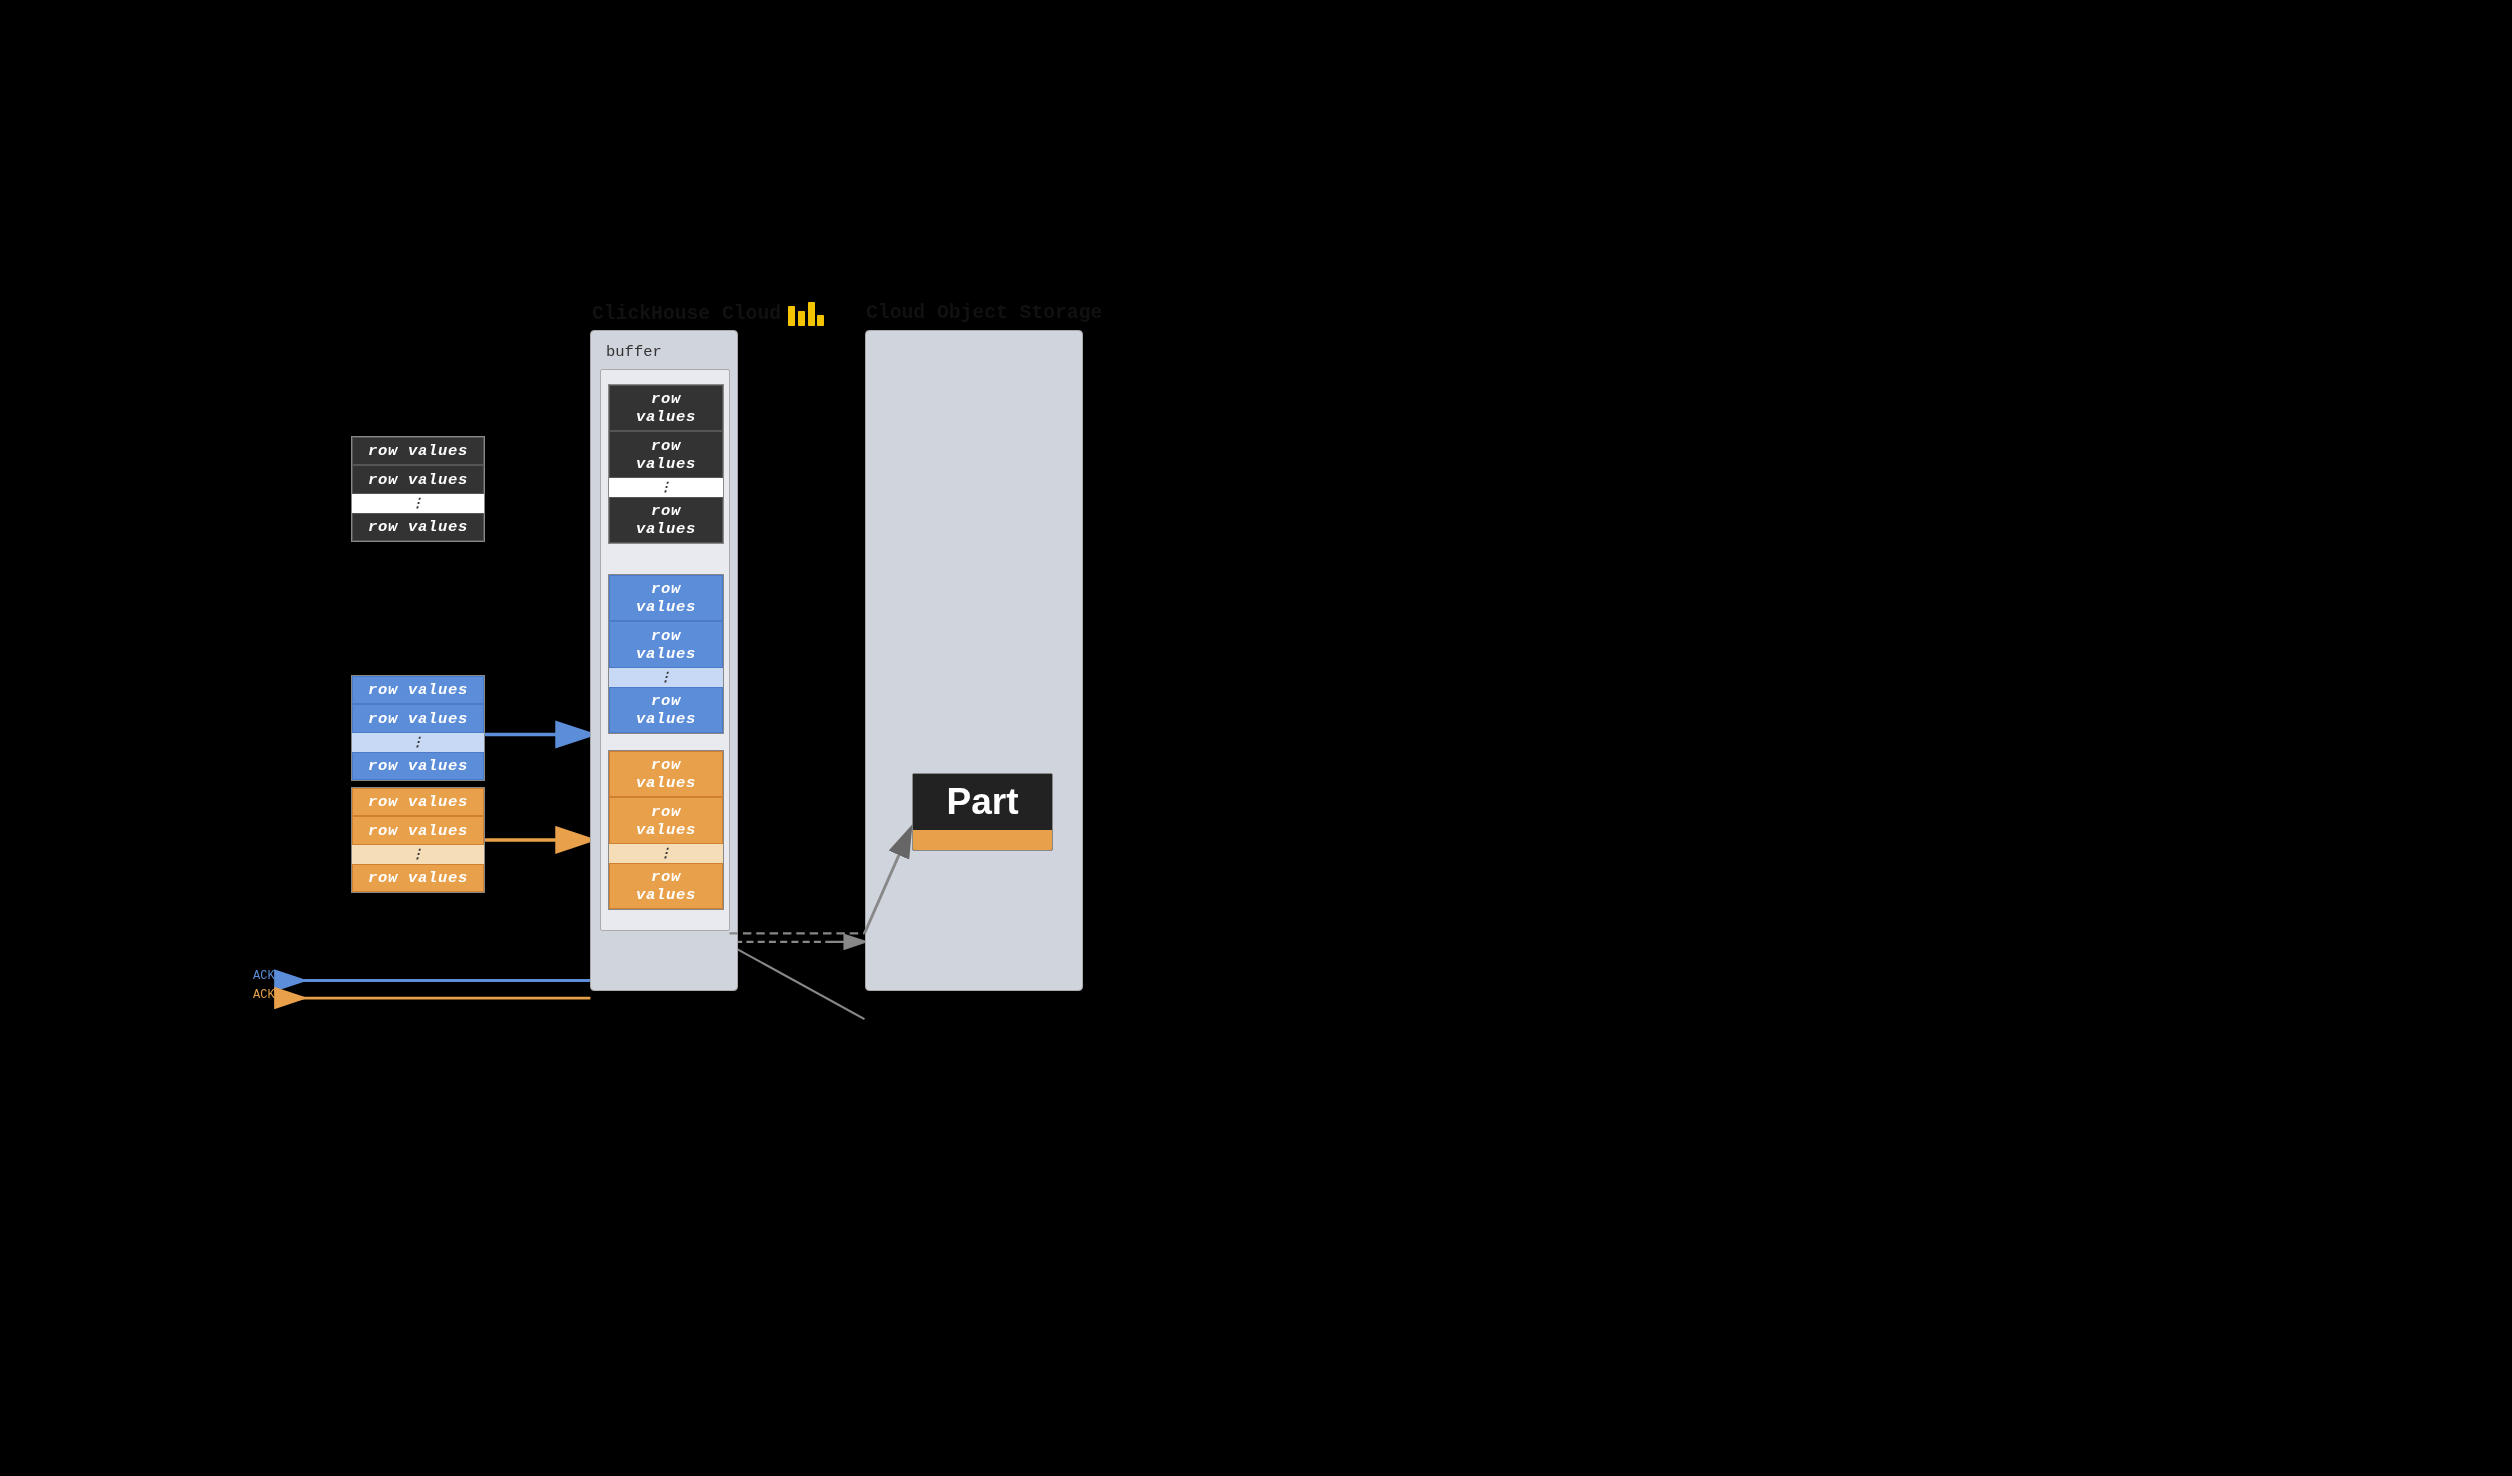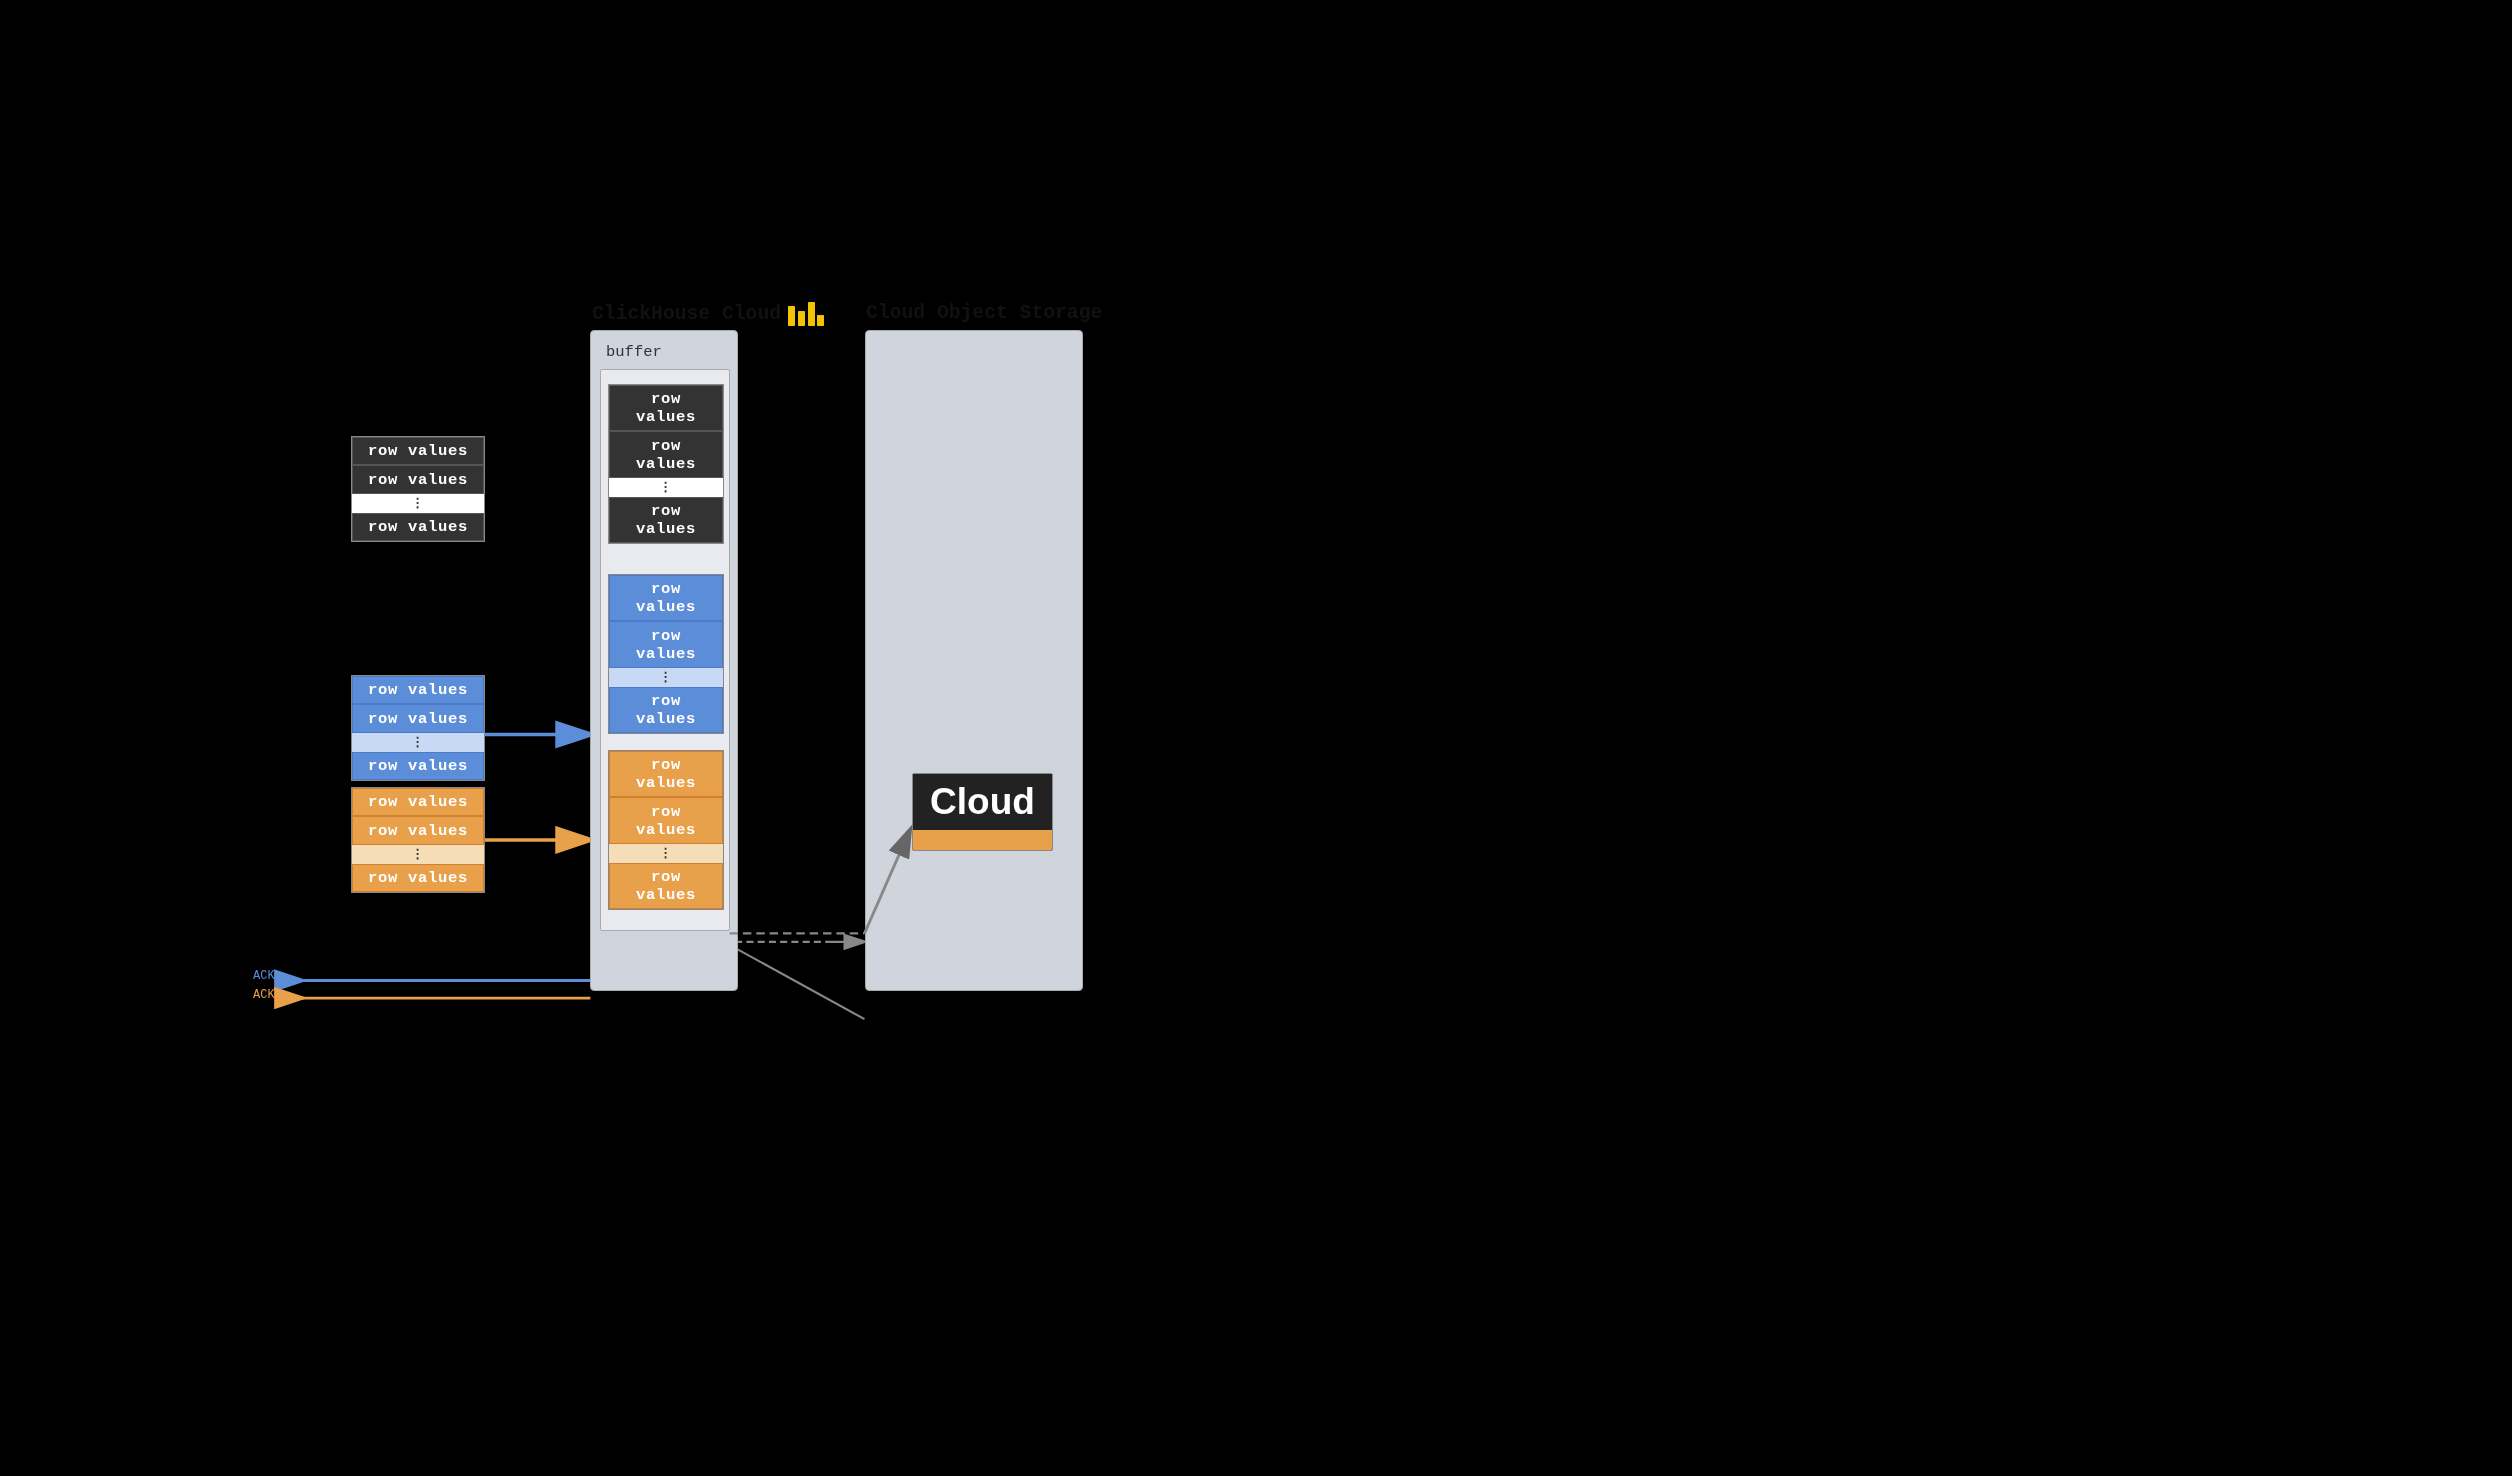--- a/index.html
+++ b/index.html
@@ -30,20 +30,21 @@
 
     .row-item {
       padding: 4.2px 12.7px;
       font-size: 15.5px;
       font-weight: bold;
       text-align: center;
       border: 1.1px solid #888;
       color: #fff;
       background: #222;
       letter-spacing: 0.7px;
+      font-style: italic;
     }
 
     .row-item.dark { background: #333; color: #fff; border-color: #555; }
     .row-item.blue { background: #5b8dd9; color: #fff; border-color: #4a7ac9; }
     .row-item.orange { background: #e8a04a; color: #fff; border-color: #d08030; }
     .row-item.dots { background: #fff; color: #333; font-size: 12.7px; padding: 1.4px 0; border: none; }
     .row-item.dots-blue { background: #c8d9f5; color: #333; font-size: 12.7px; padding: 1.4px 0; border: none; }
     .row-item.dots-orange { background: #f5ddb8; color: #333; font-size: 12.7px; padding: 1.4px 0; border: none; }
 
     
@@ -245,21 +246,21 @@
   </div>
 
   <div class="cloud-storage-box" style="left:865px; top:330px; width:218px; height:661px; padding: 8.4px 7px 7px 7px;">
   </div>
 
   <div style="position:absolute; left:866px; top:302px;">
     <span class="box-title">Cloud Object Storage</span>
   </div>
 
   <div class="part-tile" style="left:912px; top:773px; width:141px;">
-    <div class="part-tile-label">Cloud</div>
+    <div class="part-tile-label">Part</div>
     <div class="part-tile-bar"></div>
   </div>
 
   <svg style="position:absolute;top:0;left:0;width:2512px;height:1476px;pointer-events:none;" viewBox="0 0 3574 2100" width="2512" height="1476">
     <defs>
       <marker id="arrow-gray2" markerWidth="12" markerHeight="8" refX="10" refY="4" orient="auto">
         <path d="M0,0 L12,4 L0,8 Z" fill="#666"></path>
       </marker>
     </defs>
 

